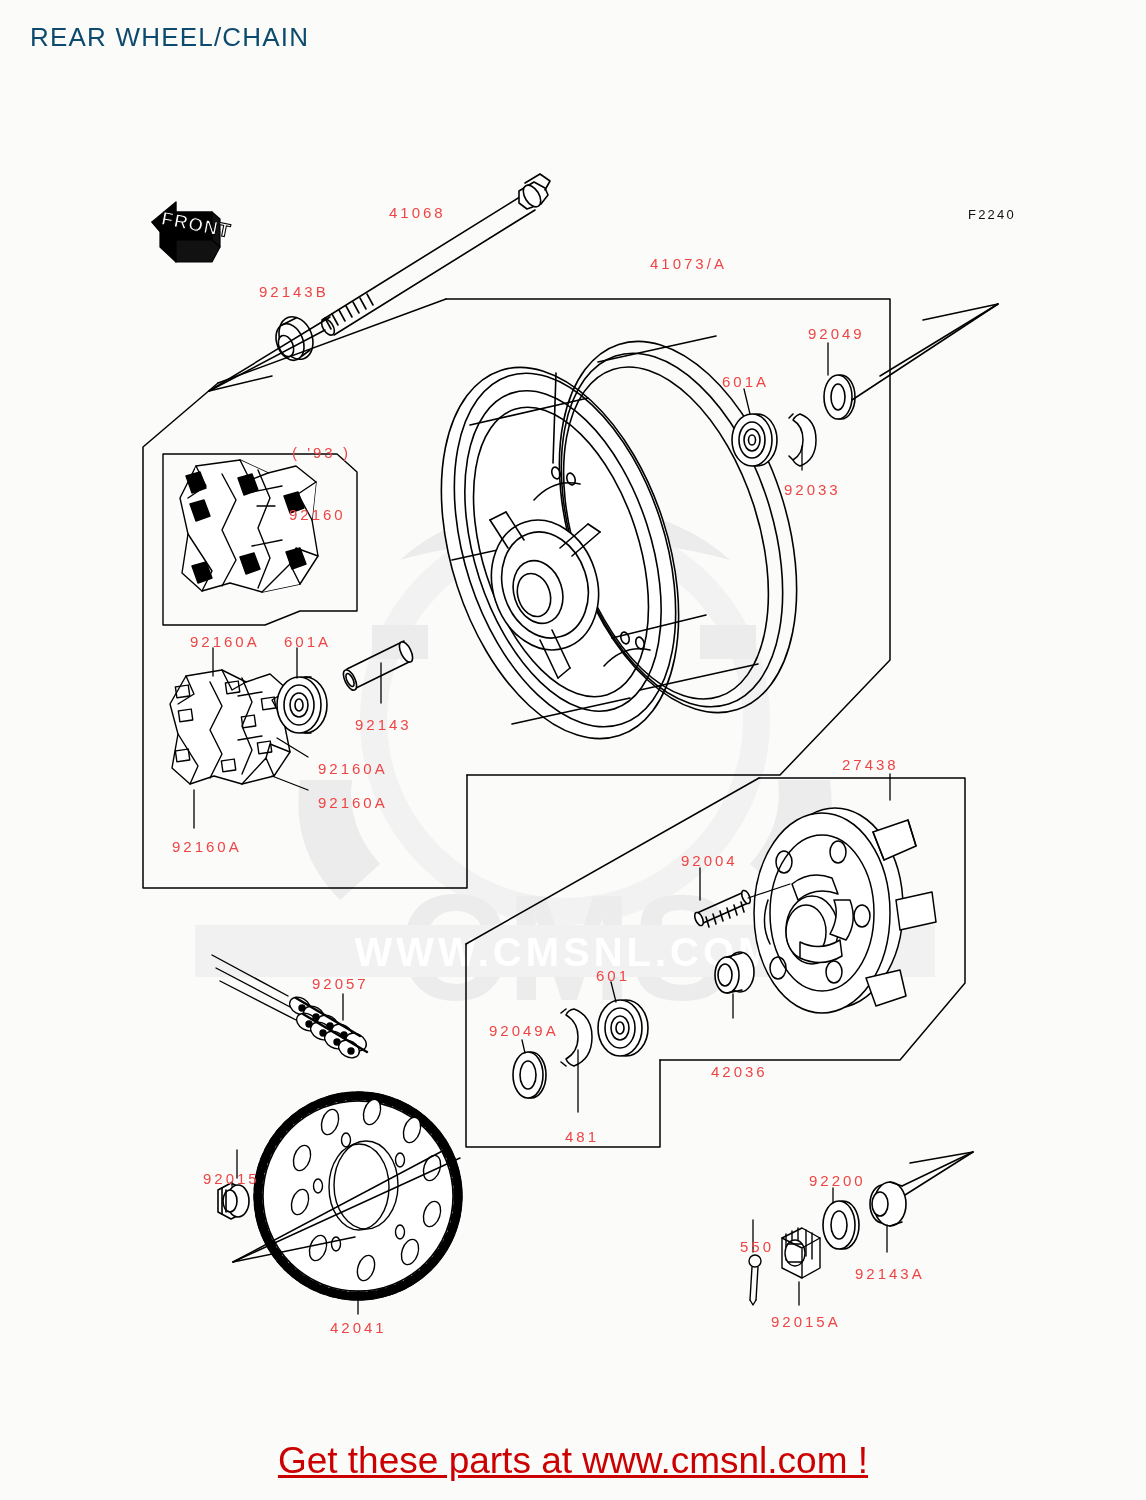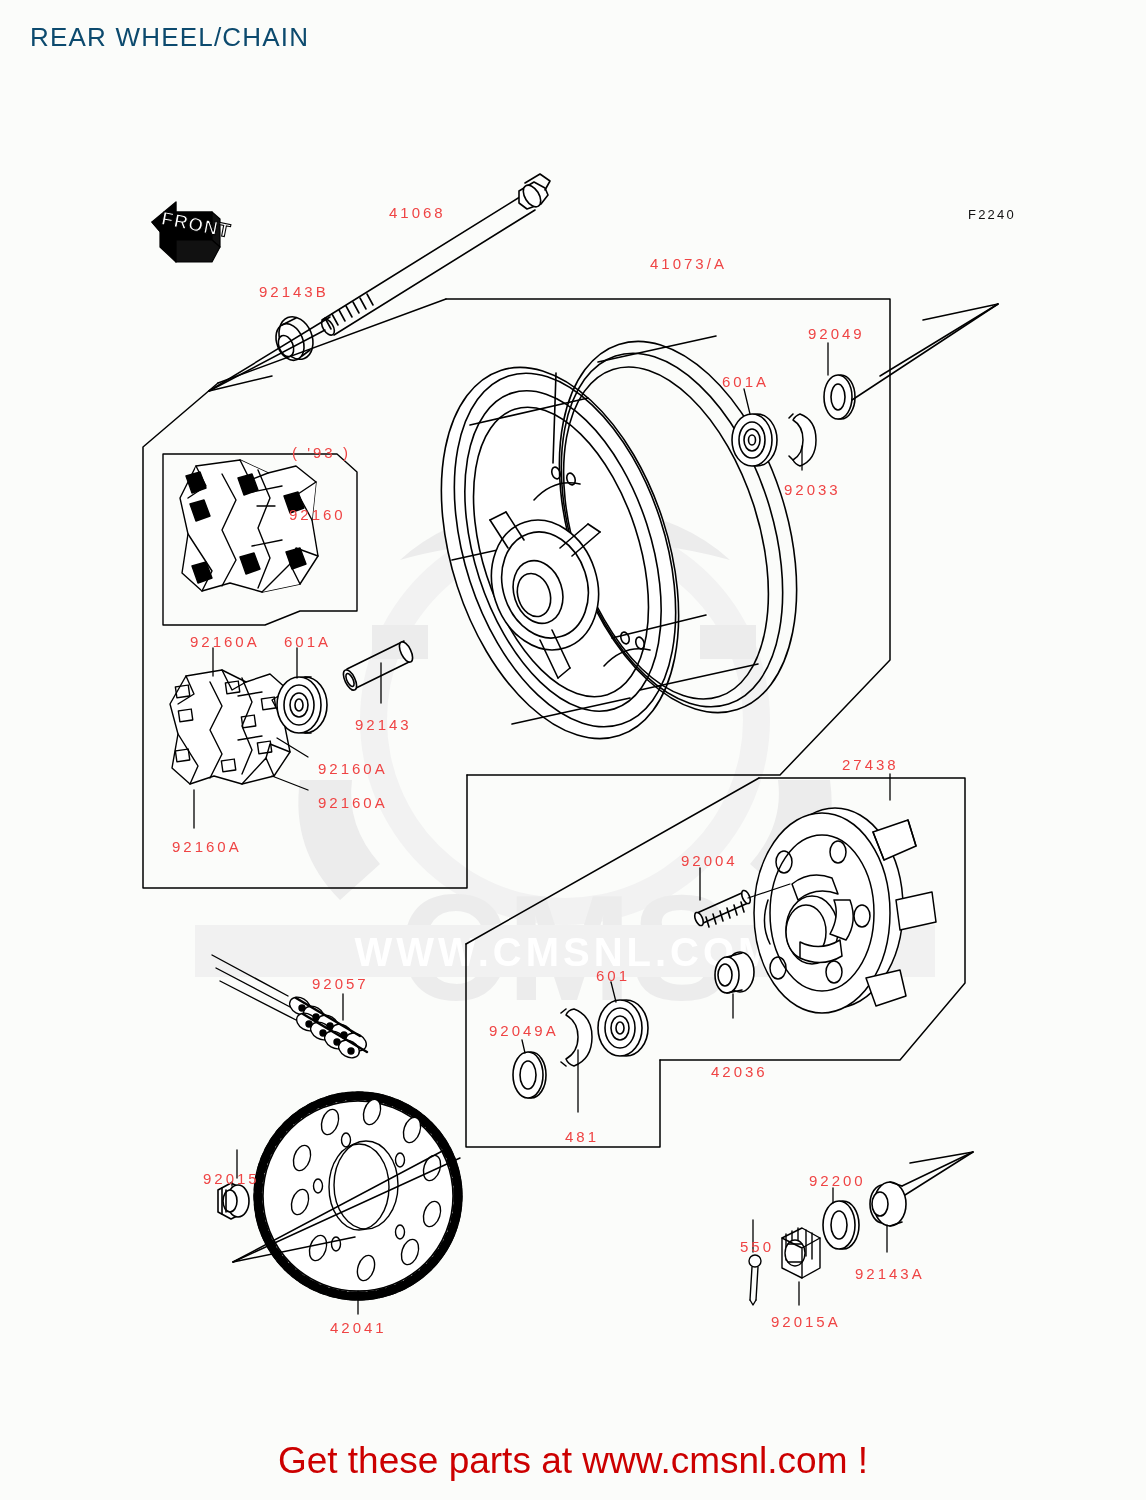--- a/index.html
+++ b/index.html
@@ -19,21 +19,21 @@
   #diagram-id{
     position:absolute;left:968px;top:175px;
     font-size:13px;color:#111;letter-spacing:2.2px;
     font-family:"Liberation Sans", sans-serif;
     margin-top:32px;
   }
   #footer-cta{
     position:absolute;left:0;top:1440px;width:1146px;
     text-align:center;color:#cc0000;font-size:37px;
     font-family:"Liberation Sans", sans-serif;
-    letter-spacing:0px;white-space:nowrap;
+    letter-spacing:0px;white-space:nowrap;text-decoration:underline;
   }
   #drawing{position:absolute;left:0;top:0;width:1146px;height:1500px;}
   .lbl{
     position:absolute;font-size:15px;color:#ef4444;
     letter-spacing:3.0px;white-space:nowrap;
     font-family:"Liberation Sans", sans-serif;
   }
   #front-badge{
     position:absolute;left:145px;top:190px;width:90px;height:85px;
   }

